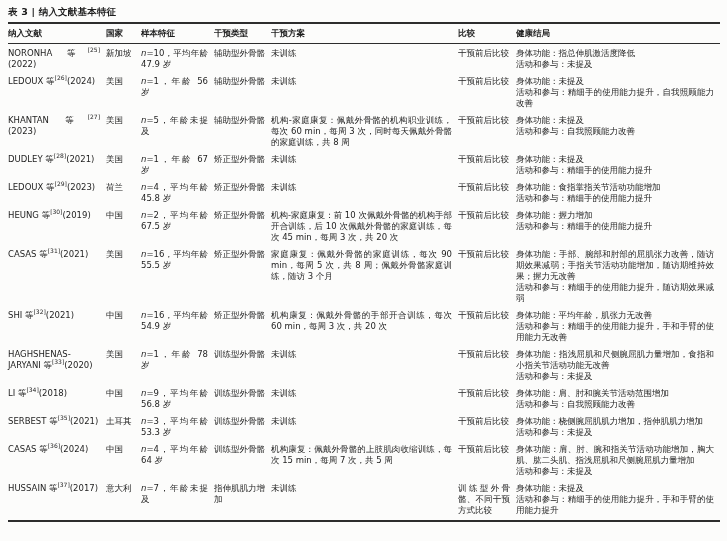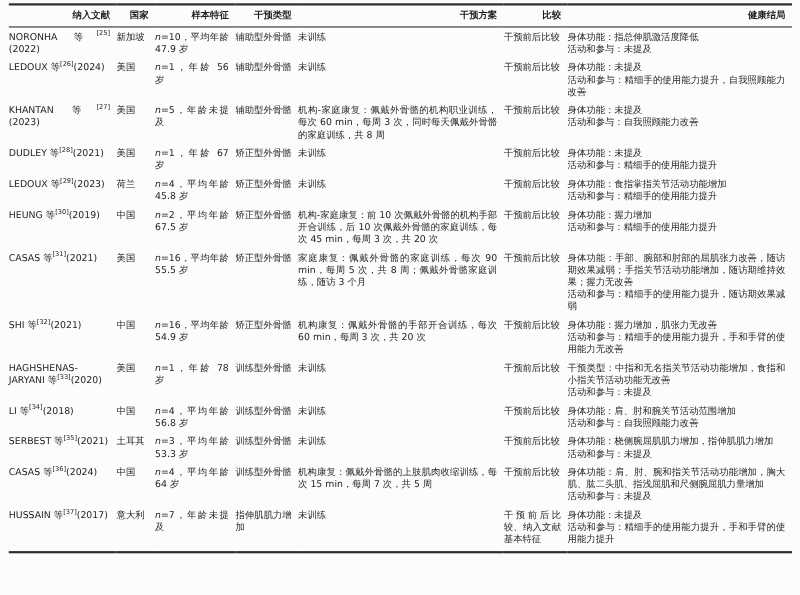--- a/index.html
+++ b/index.html
@@ -9,34 +9,35 @@
     font-family:"DejaVu Sans","Liberation Sans",sans-serif;
   }
   .page{padding:3px 7px 0 8px;}
   .title{font-weight:bold;font-size:9.5px;line-height:13px;padding:2px 0 4px 0;letter-spacing:.2px;}
   table{
     border-collapse:collapse;table-layout:fixed;width:712px;
     border-top:2px solid #2d2d2d;border-bottom:2px solid #2d2d2d;
     font-size:8.5px;line-height:11px;
   }
   th{
-    text-align:right;font-weight:bold;vertical-align:top;
+    text-align:left;font-weight:bold;vertical-align:top;
     border-bottom:1px solid #2d2d2d;
     padding:4px 6px 4px 0;font-size:8.5px;white-space:nowrap;overflow:hidden;
   }
   td{vertical-align:top;padding:2px 6px 4px 0;text-align:justify;}
   tr.first-row td{padding-top:4px;}
   sup{font-size:6px;line-height:0;vertical-align:super;}
   .sample::first-letter{font-style:italic;}
   .outcome div{margin:0;}
 </style>
 </head>
 <body>
 
 <div class="page">
+  <div class="title">表 3  |  纳入文献基本特征</div>
   <table>
     <colgroup>
       <col style="width:98px">
         <col style="width:35px">
         <col style="width:73px">
       <col style="width:57px">
         <col style="width:187px">
         <col style="width:58px">
         <col style="width:204px">
     </colgroup>
@@ -137,40 +138,40 @@
         </td>
       </tr>
       <tr>
         <td><span>SHI 等</span><sup>[32]</sup><span>(2021)</span></td>
         <td>中国</td>
         <td class="sample">n=16，平均年龄 54.9 岁</td>
         <td>矫正型外骨骼</td>
         <td>机构康复：佩戴外骨骼的手部开合训练，每次 60 min，每周 3 次，共 20 次</td>
         <td>干预前后比较</td>
         <td class="outcome">
-          <div>身体功能：握力增加，肌张力无改善</div>
+          <div>身体功能：平均年龄，肌张力无改善</div>
           <div>活动和参与：精细手的使用能力提升，手和手臂的使用能力无改善</div>
         </td>
       </tr>
       <tr>
         <td><span>HAGHSHENAS-JARYANI 等</span><sup>[33]</sup><span>(2020)</span></td>
         <td>美国</td>
         <td class="sample">n=1，年龄 78 岁</td>
         <td>训练型外骨骼</td>
         <td>未训练</td>
         <td>干预前后比较</td>
         <td class="outcome">
-          <div>干预类型：中指和无名指关节活动功能增加，食指和小指关节活动功能无改善</div>
+          <div>身体功能：指浅屈肌和尺侧腕屈肌力量增加，食指和小指关节活动功能无改善</div>
           <div>活动和参与：未提及</div>
         </td>
       </tr>
       <tr>
         <td><span>LI 等</span><sup>[34]</sup><span>(2018)</span></td>
         <td>中国</td>
-        <td class="sample">n=4，平均年龄 56.8 岁</td>
+        <td class="sample">n=9，平均年龄 56.8 岁</td>
         <td>训练型外骨骼</td>
         <td>未训练</td>
         <td>干预前后比较</td>
         <td class="outcome">
           <div>身体功能：肩、肘和腕关节活动范围增加</div>
           <div>活动和参与：自我照顾能力改善</div>
         </td>
       </tr>
       <tr>
         <td><span>SERBEST 等</span><sup>[35]</sup><span>(2021)</span></td>
@@ -195,21 +196,21 @@
           <div>身体功能：肩、肘、腕和指关节活动功能增加，胸大肌、肱二头肌、指浅屈肌和尺侧腕屈肌力量增加</div>
           <div>活动和参与：未提及</div>
         </td>
       </tr>
       <tr>
         <td><span>HUSSAIN 等</span><sup>[37]</sup><span>(2017)</span></td>
         <td>意大利</td>
         <td class="sample">n=7，年龄未提及</td>
         <td>指伸肌肌力增加</td>
         <td>未训练</td>
-        <td>干预前后比较、纳入文献基本特征</td>
+        <td>训练型外骨骼、不同干预方式比较</td>
         <td class="outcome">
           <div>身体功能：未提及</div>
           <div>活动和参与：精细手的使用能力提升，手和手臂的使用能力提升</div>
         </td>
       </tr>
     </tbody>
   </table>
 </div>
 
 </body></html>

